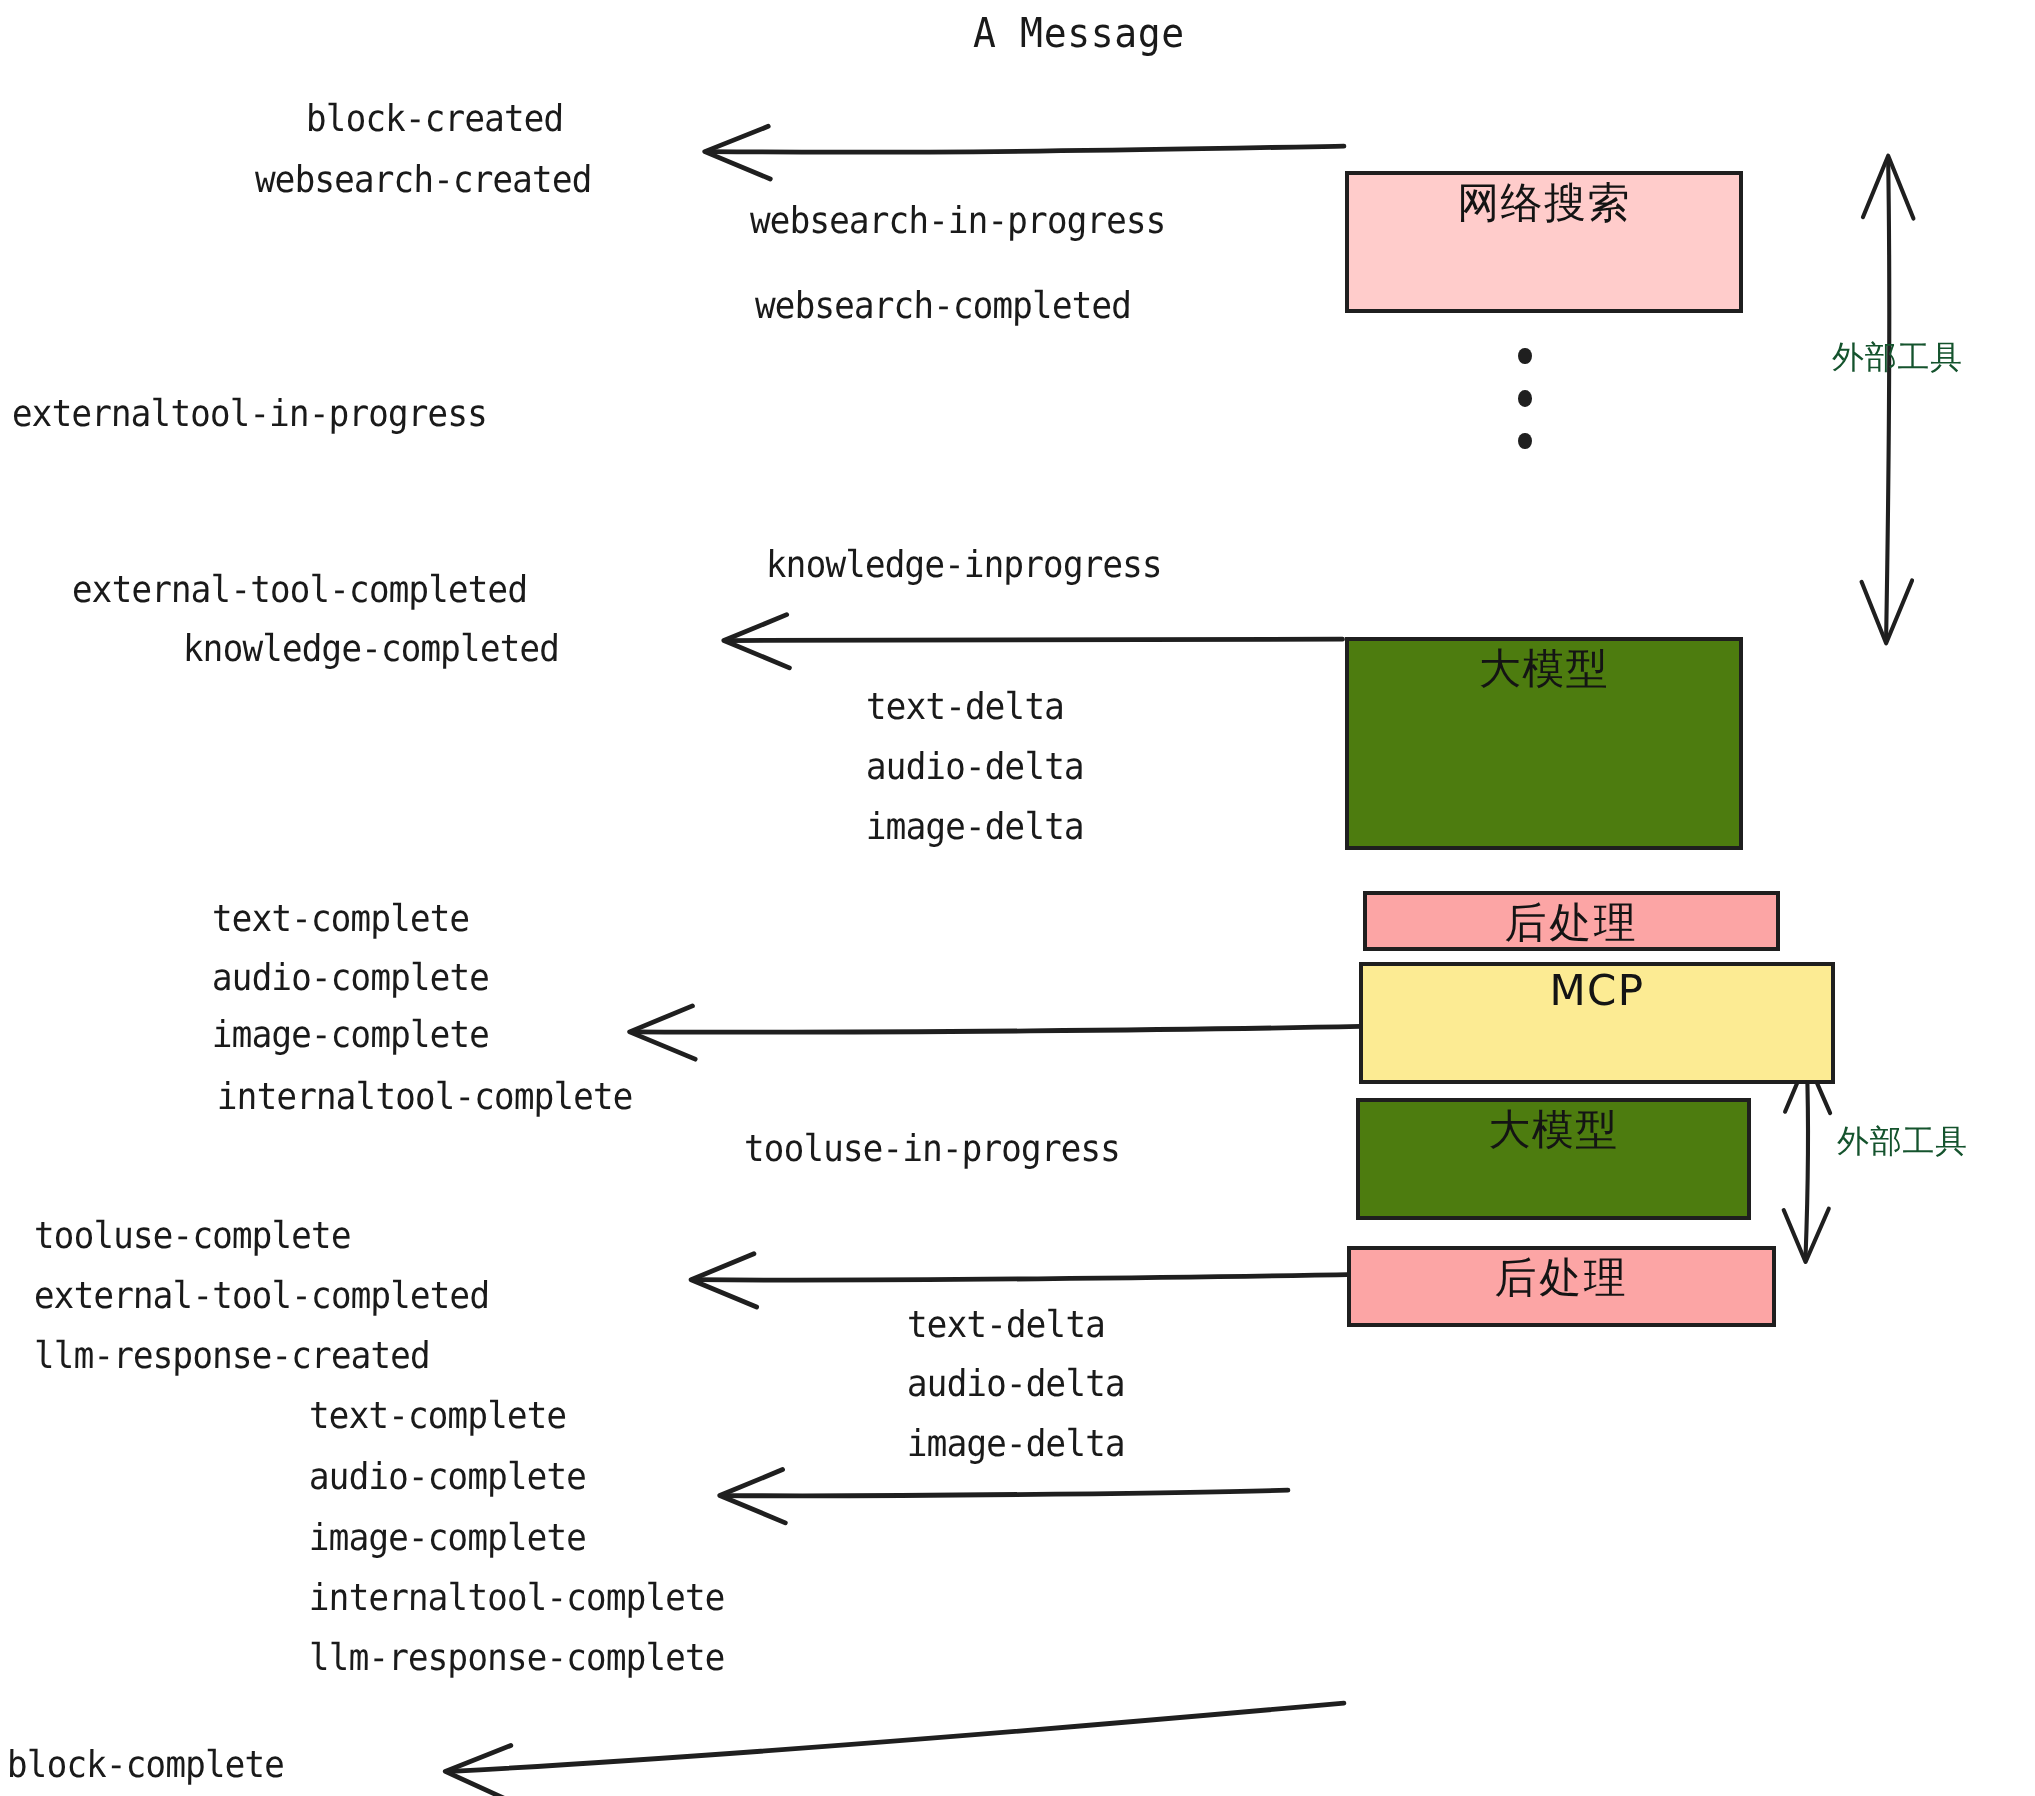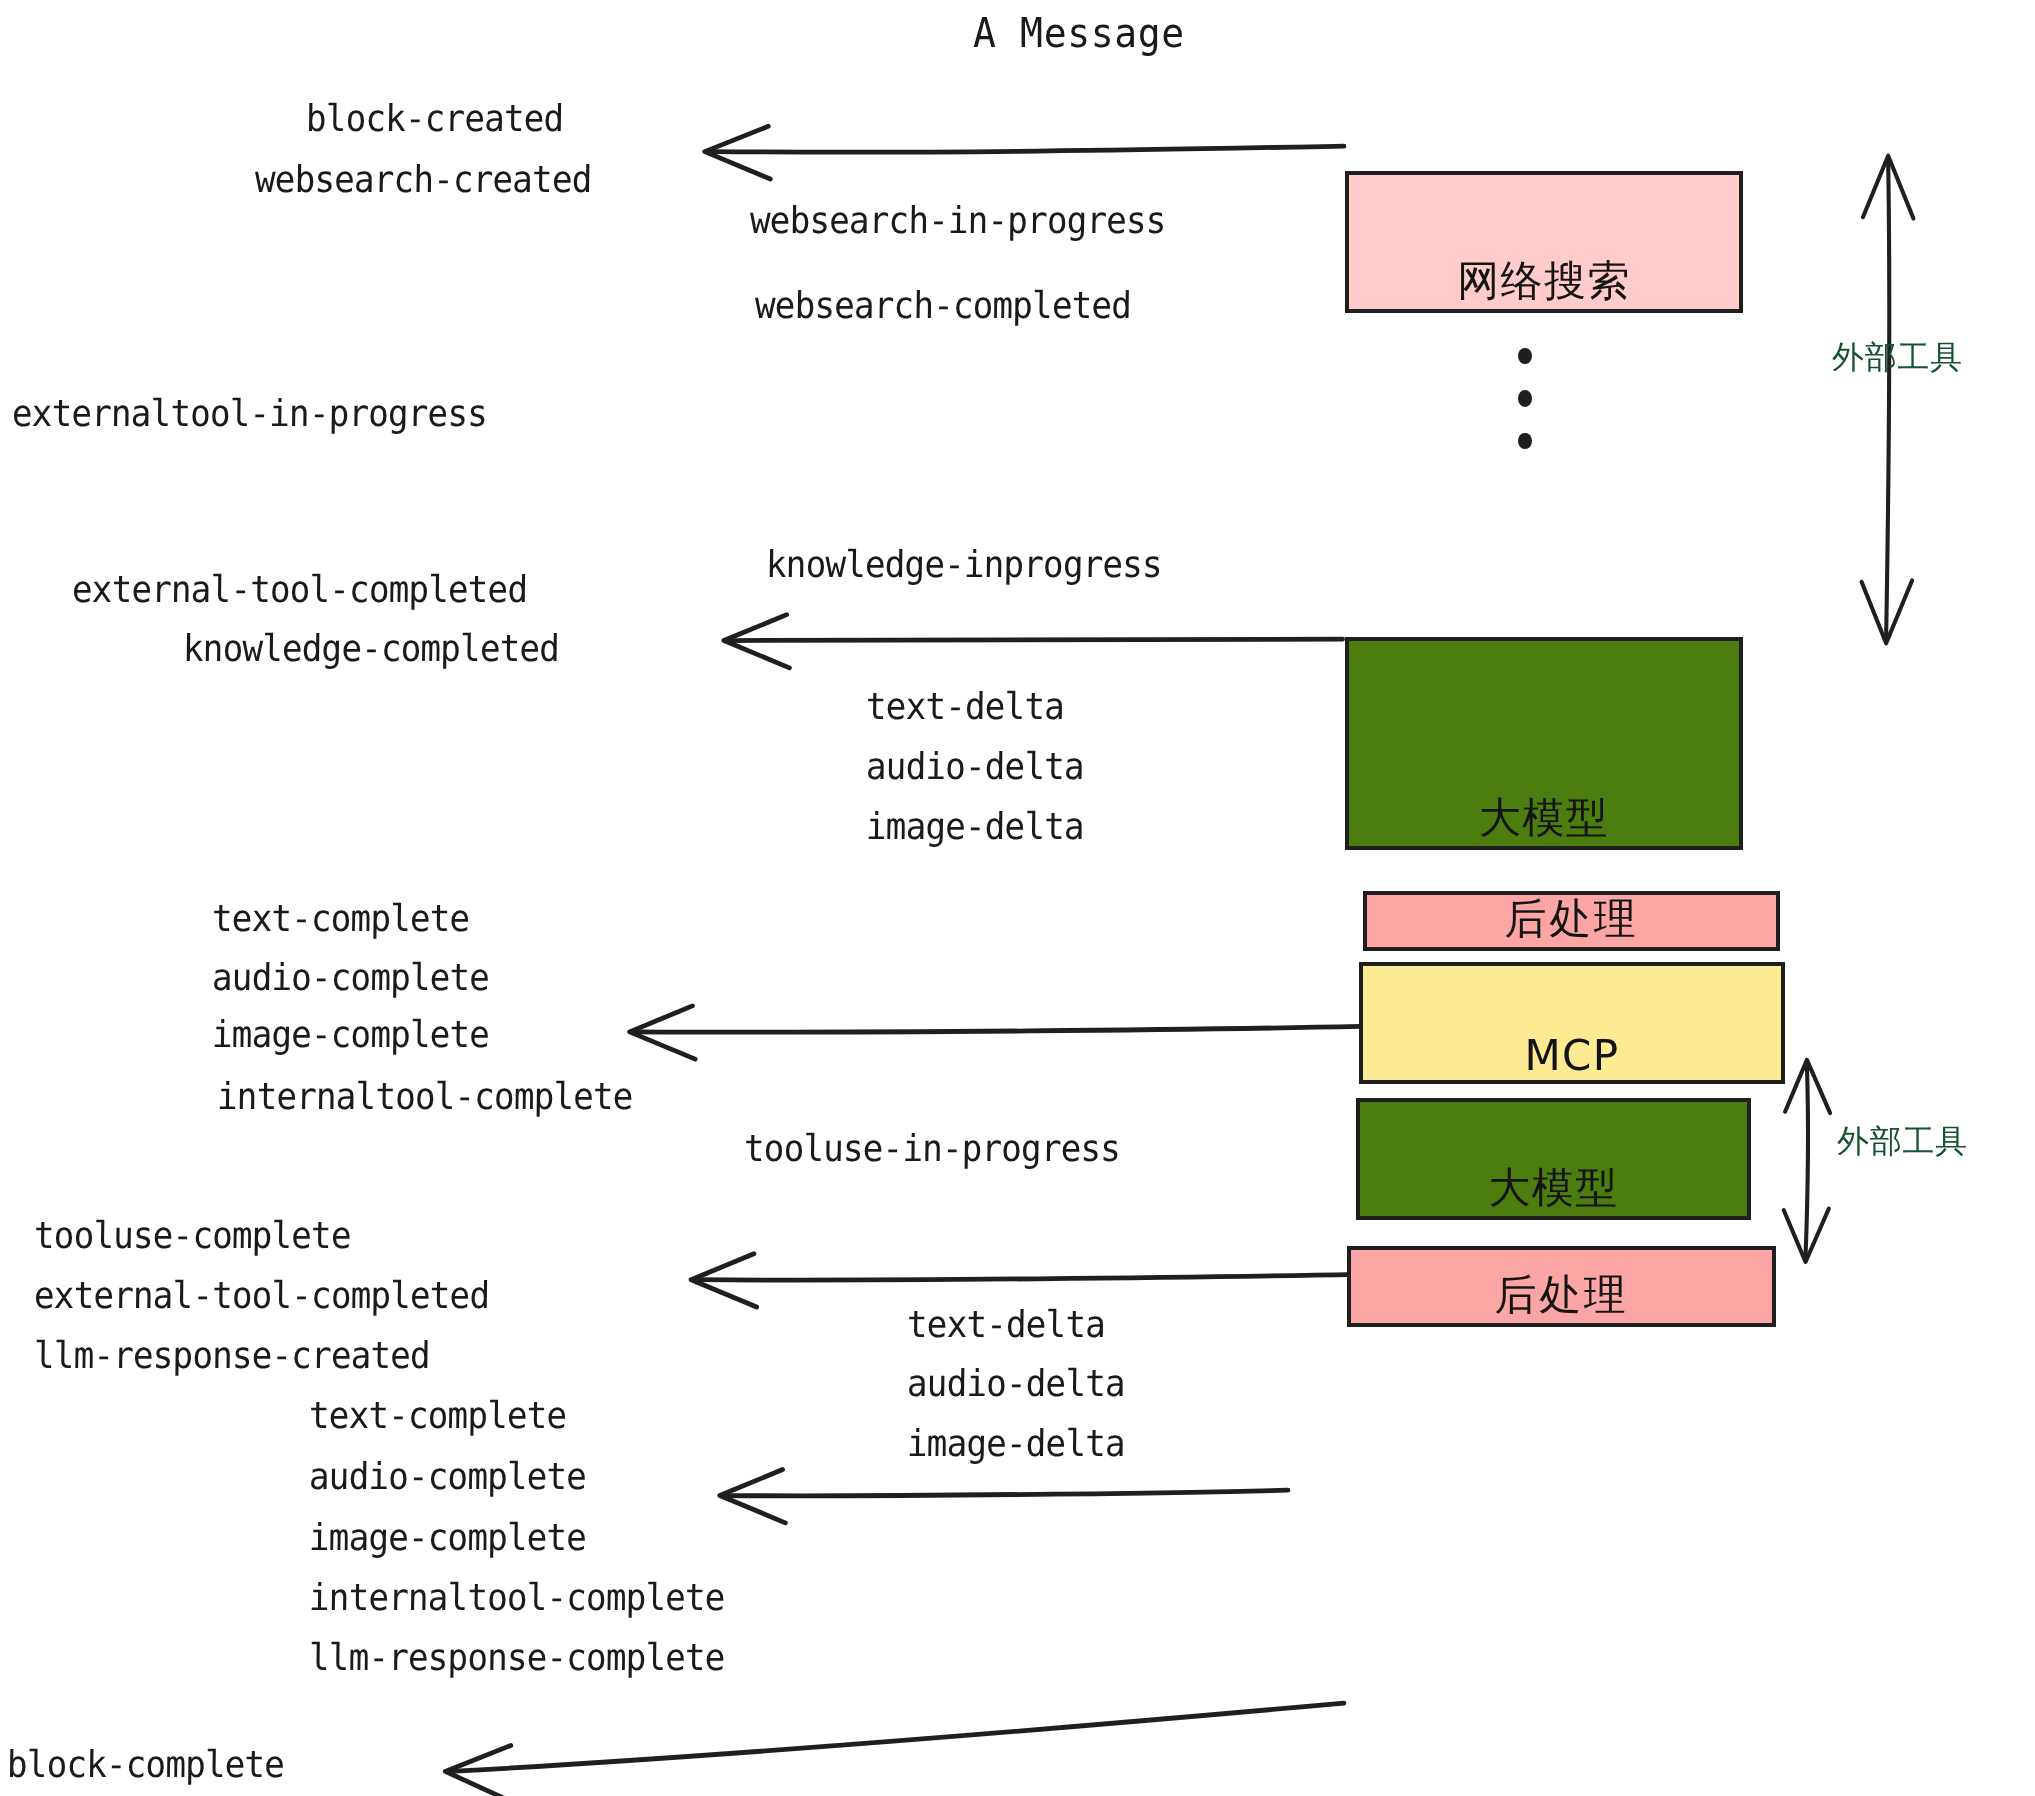--- a/index.html
+++ b/index.html
@@ -50,21 +50,21 @@
     transform: scaleX(0.95);
     transform-origin: left center;
   }
 
   
   .node {
     position: absolute;
     box-sizing: border-box;
     border: 4.8px solid #1f1f1f;
     display: flex;
-    align-items: flex-end;
+    align-items: flex-start;
     justify-content: center;
     background: #ffffff;
   }
   .node .node-label {
     font-family: "DejaVu Sans", "Liberation Sans", sans-serif;
     font-size: 42px;
     color: #141414;
     letter-spacing: 1.4px;
     white-space: nowrap;
   }
@@ -198,21 +198,21 @@
 
 
   <div class="node green" style="left:1345px; top:637px; width:398px; height:213px;">
     <span class="node-label">大模型</span>
   </div>
 
   <div class="node plain" style="left:1363px; top:891px; width:417px; height:60px;">
     <span class="node-label">后处理</span>
   </div>
 
-  <div class="node yellow" style="left:1359px; top:962px; width:426px; height:122px;">
+  <div class="node yellow" style="left:1359px; top:962px; width:476px; height:122px;">
     <span class="node-label">MCP</span>
   </div>
 
   <div class="node green" style="left:1356px; top:1098px; width:395px; height:122px;">
     <span class="node-label">大模型</span>
   </div>
 
   <div class="node plain" style="left:1347px; top:1246px; width:429px; height:81px;">
     <span class="node-label">后处理</span>
   </div>

